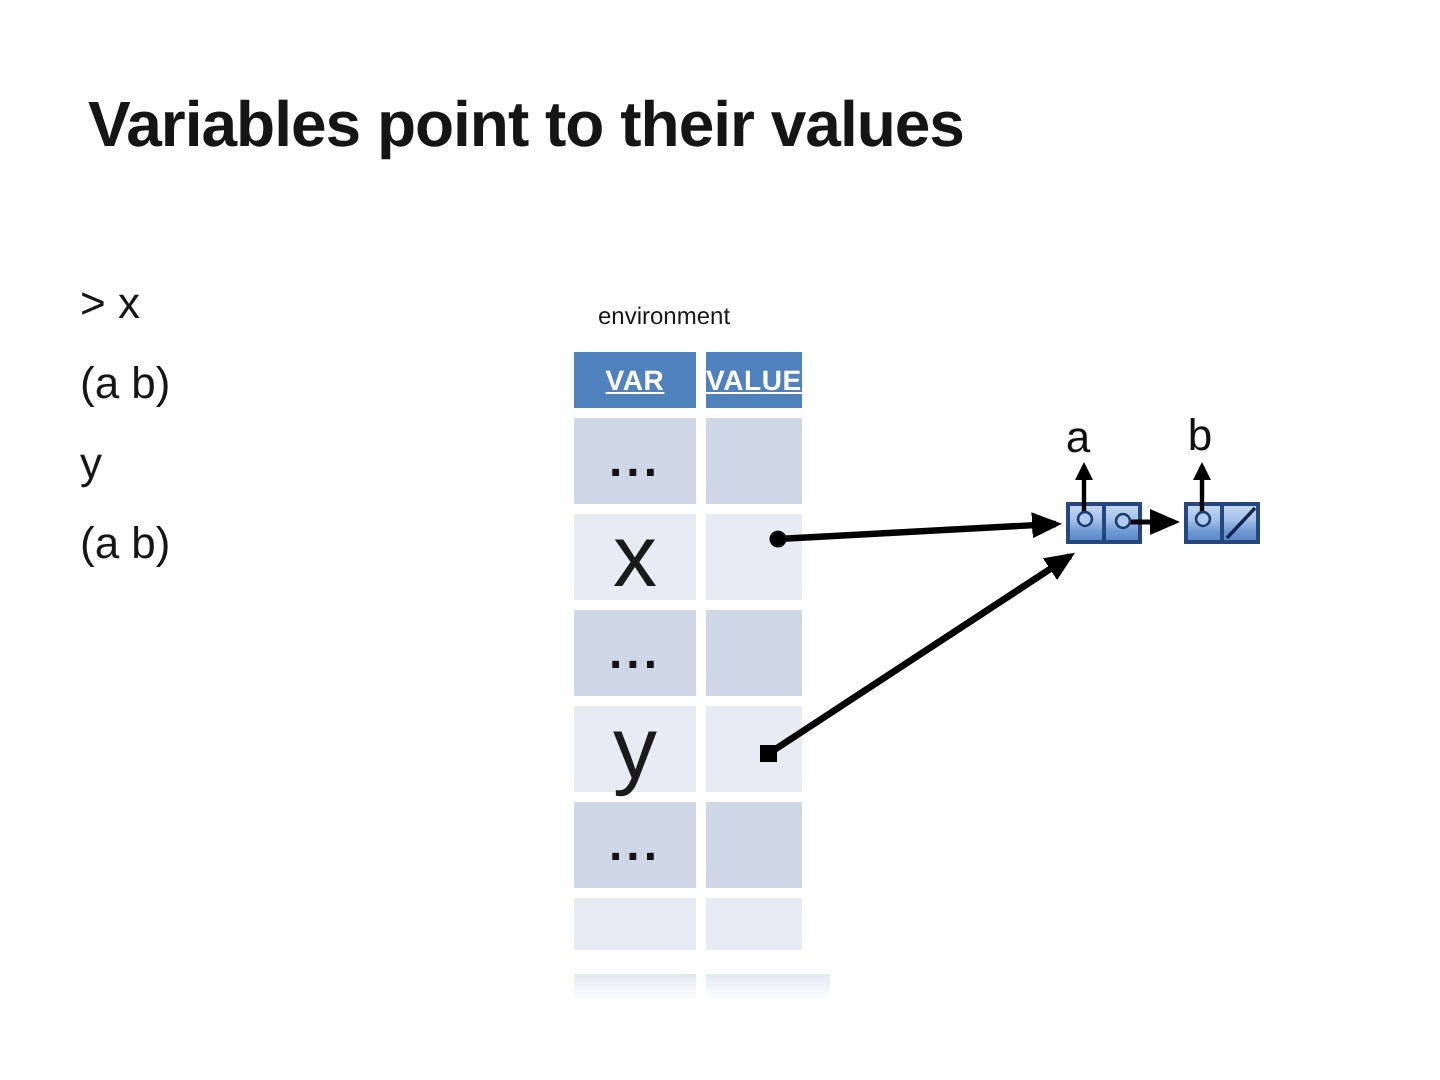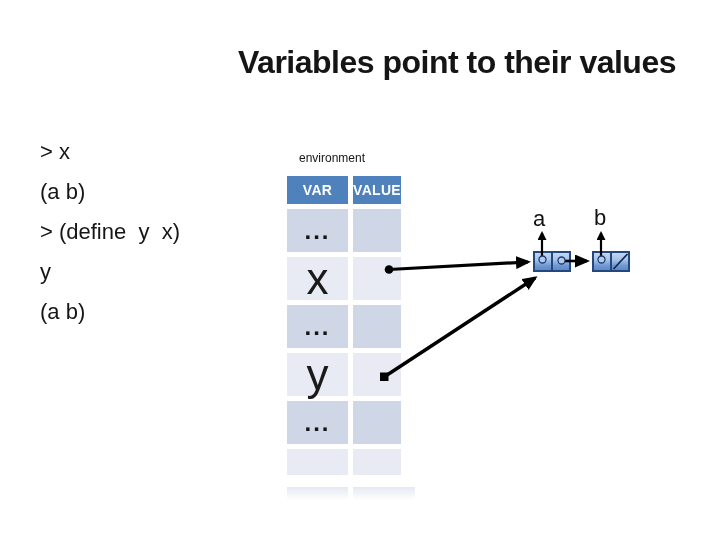--- a/index.html
+++ b/index.html
@@ -8,21 +8,21 @@
     position: relative;
     width: 720px; height: 540px;
     background: #ffffff;
     overflow: hidden;
     font-family: "Liberation Sans", "DejaVu Sans", sans-serif;
     color: #111111;
   }
   .title {
     position: absolute;
     left: 0; top: 44px; width: 676px;
-    text-align: right;
+    text-align: left;
     font-size: 32px;
     font-weight: bold;
     letter-spacing: -0.5px;
     color: #151515;
     padding-left: 44px;
   }
   .code {
     position: absolute;
     left: 40px; top: 132px;
     font-size: 22px;
@@ -47,20 +47,21 @@
     text-align: center;
     vertical-align: middle;
   }
   table.env th {
     width: 61px; height: 28px;
     background: #4f81bd;
     color: #ffffff;
     font-size: 14px;
     font-weight: bold;
     letter-spacing: 0.3px;
+    text-decoration: underline;
   }
   table.env th.col-value { width: 48px; }
   table.env td { height: 43px; }
   tr.band-dark td { background: #cfd6e6; }
   tr.band-light td { background: #e8ebf3; }
   td.dots {
     font-size: 24px;
     font-weight: bold;
     letter-spacing: 2px;
     color: #131313;
@@ -104,21 +105,20 @@
 </head>
 <body>
 
 <div class="slide">
 
   <div class="title">Variables point to their values</div>
 
   <div class="code">
     <div class="code-line">&gt; x</div>
     <div class="code-line">(a b)</div>
-    <div class="code-line">&gt; (define  y  x)</div>
     <div class="code-line">y</div>
     <div class="code-line">(a b)</div>
   </div>
 
   <div class="env-label">environment</div>
 
   <table class="env">
     <thead>
       <tr>
         <th class="col-var">VAR</th>

